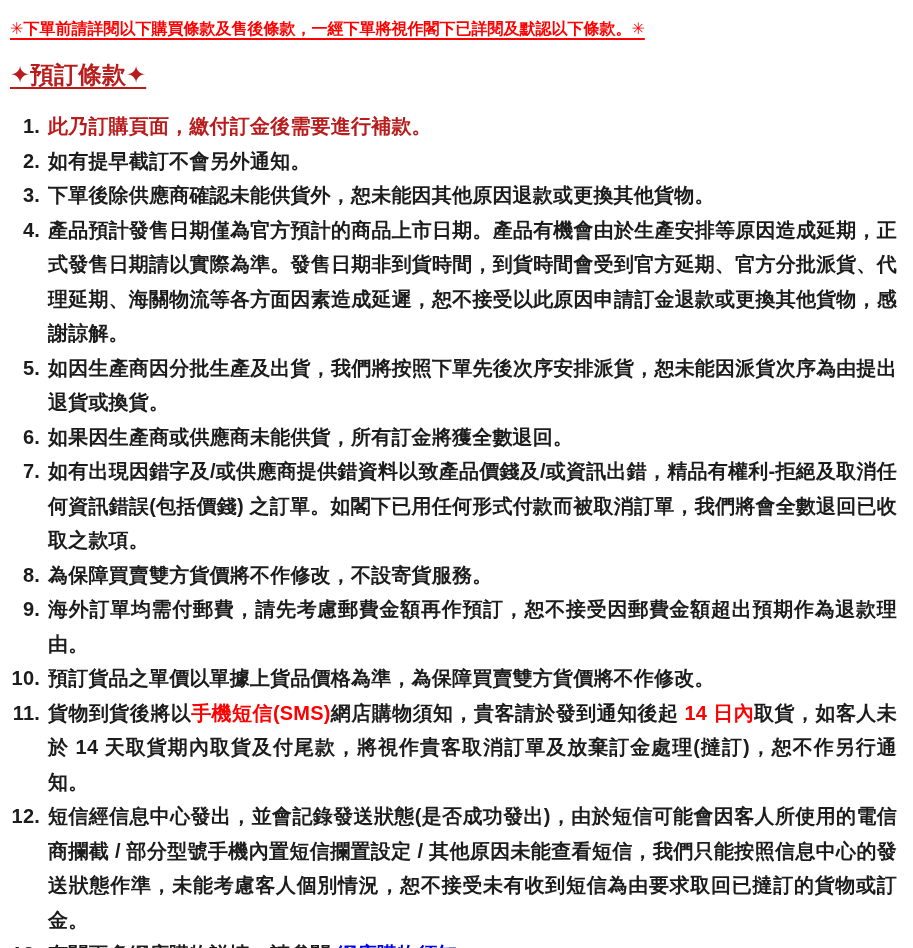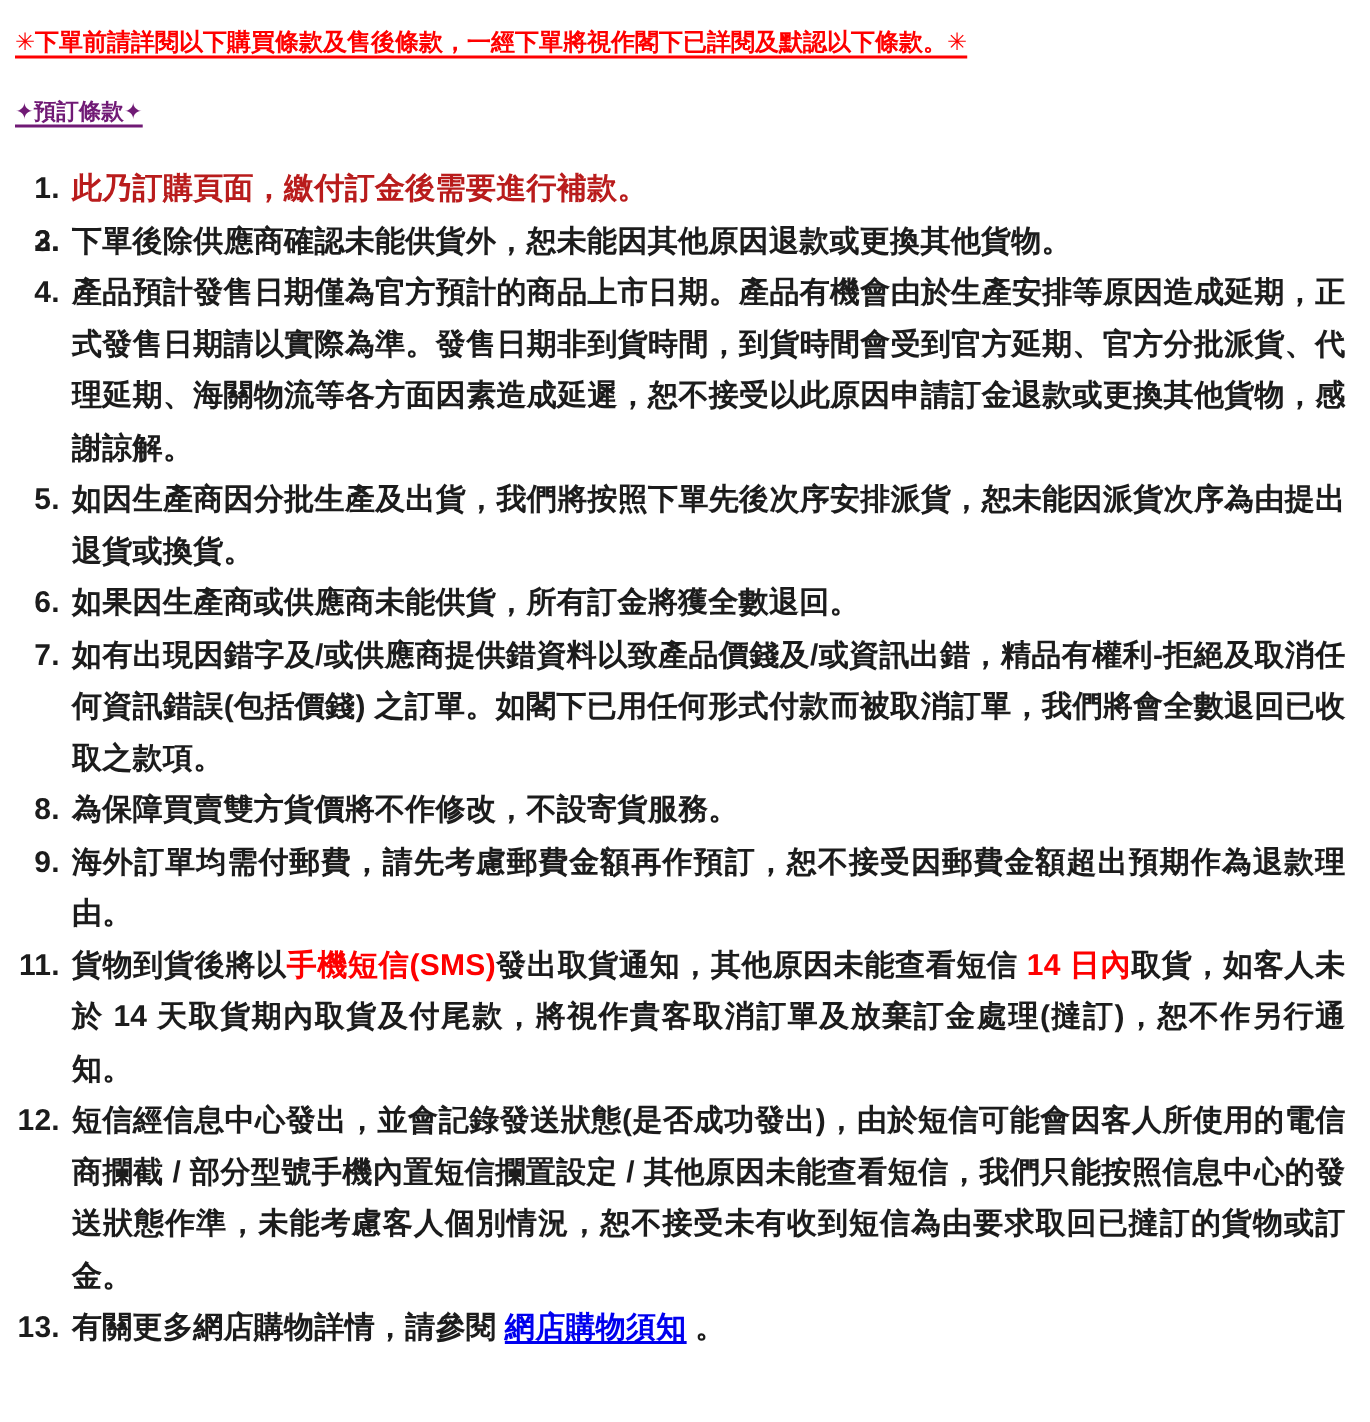--- a/index.html
+++ b/index.html
@@ -25,22 +25,22 @@
     color: #fe0000;
     font-size: 16px;
     line-height: 27px;
     text-decoration: underline;
     text-underline-offset: 4px;
     text-decoration-thickness: 1.5px;
     margin: 2px 0 0 0;
   }
   .section-title {
     display: inline-block;
-    color: #701a75;
-    font-size: 15px;
+    color: #b91c1c;
+    font-size: 24px;
     line-height: 24px;
     text-decoration: underline;
     text-underline-offset: 4px;
     text-decoration-thickness: 1.5px;
     margin-top: 21px;
   }
   ol.terms {
     list-style: none;
     margin: 22px 0 0 0;
     padding: 0;
@@ -78,25 +78,26 @@
 </head>
 <body>
 
 <div class="doc">
   <div class="warning-header">✳下單前請詳閱以下購買條款及售後條款，一經下單將視作閣下已詳閱及默認以下條款。✳</div>
 
   <div class="section-title">✦預訂條款✦</div>
 
   <ol class="terms">
       <li class="term"><span class="num">1.</span><span class="seg-red">此乃訂購頁面，繳付訂金後需要進行補款。</span></li>
-      <li class="term"><span class="num">2.</span></li>
+      <li class="term"><span class="num">2.</span><span>如有提早截訂不會另外通知。</span></li>
       <li class="term"><span class="num">3.</span><span>下單後除供應商確認未能供貨外，恕未能因其他原因退款或更換其他貨物。</span></li>
       <li class="term"><span class="num">4.</span><span>產品預計發售日期僅為官方預計的商品上市日期。產品有機會由於生產安排等原因造成延期，正式發售日期請以實際為準。發售日期非到貨時間，到貨時間會受到官方延期、官方分批派貨、代理延期、海關物流等各方面因素造成延遲，恕不接受以此原因申請訂金退款或更換其他貨物，感謝諒解。</span></li>
       <li class="term"><span class="num">5.</span><span>如因生產商因分批生產及出貨，我們將按照下單先後次序安排派貨，恕未能因派貨次序為由提出退貨或換貨。</span></li>
       <li class="term"><span class="num">6.</span><span>如果因生產商或供應商未能供貨，所有訂金將獲全數退回。</span></li>
       <li class="term"><span class="num">7.</span><span>如有出現因錯字及/或供應商提供錯資料以致產品價錢及/或資訊出錯，精品有權利-拒絕及取消任何資訊錯誤(包括價錢) 之訂單。如閣下已用任何形式付款而被取消訂單，我們將會全數退回已收取之款項。</span></li>
       <li class="term"><span class="num">8.</span><span>為保障買賣雙方貨價將不作修改，不設寄貨服務。</span></li>
       <li class="term"><span class="num">9.</span><span>海外訂單均需付郵費，請先考慮郵費金額再作預訂，恕不接受因郵費金額超出預期作為退款理由。</span></li>
-      <li class="term"><span class="num">11.</span><span>貨物到貨後將以</span><span class="seg-red-underline">手機短信(SMS)</span><span>發出取貨通知，其他原因未能查看短信 </span><span class="seg-red-underline">14 日內</span><span>取貨，如客人未於 14 天取貨期內取貨及付尾款，將視作貴客取消訂單及放棄訂金處理(撻訂)，恕不作另行通知。</span></li>
+      <li class="term"><span class="num">10.</span><span>預訂貨品之單價以單據上貨品價格為準，為保障買賣雙方貨價將不作修改。</span></li>
+      <li class="term"><span class="num">11.</span><span>貨物到貨後將以</span><span class="seg-red-underline">手機短信(SMS)</span><span>網店購物須知，貴客請於發到通知後起 </span><span class="seg-red-underline">14 日內</span><span>取貨，如客人未於 14 天取貨期內取貨及付尾款，將視作貴客取消訂單及放棄訂金處理(撻訂)，恕不作另行通知。</span></li>
       <li class="term"><span class="num">12.</span><span>短信經信息中心發出，並會記錄發送狀態(是否成功發出)，由於短信可能會因客人所使用的電信商攔截 / 部分型號手機內置短信攔置設定 / 其他原因未能查看短信，我們只能按照信息中心的發送狀態作準，未能考慮客人個別情況，恕不接受未有收到短信為由要求取回已撻訂的貨物或訂金。</span></li>
       <li class="term"><span class="num">13.</span><span>有關更多網店購物詳情，請參閱 </span><a class="seg-link">網店購物須知</a><span> 。</span></li>
     </ol>
 </div>
 
 </body></html>

